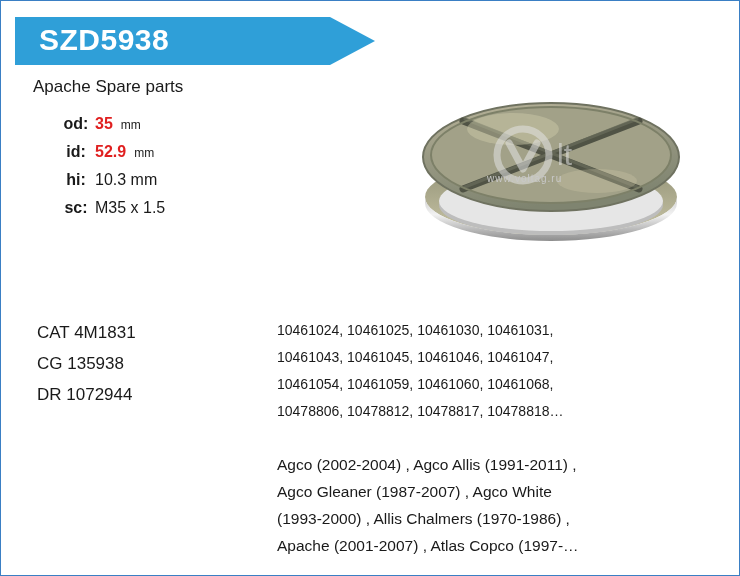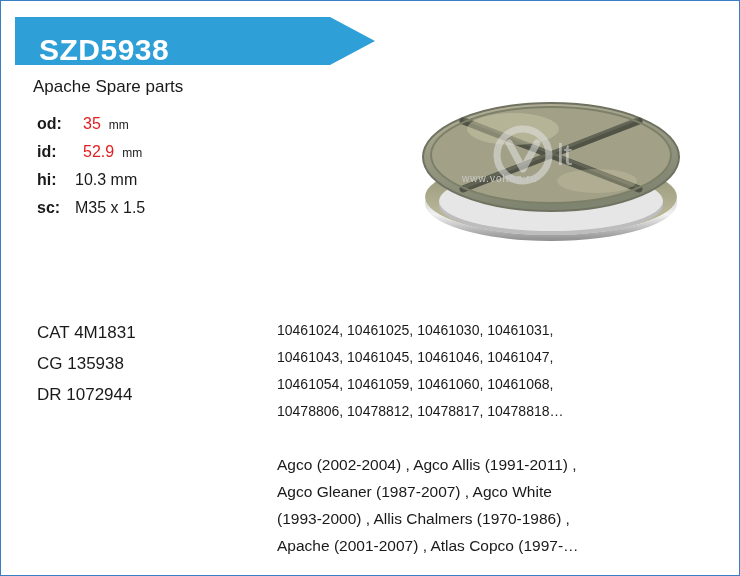--- a/index.html
+++ b/index.html
@@ -39,58 +39,57 @@
     clip-path: polygon(0 0, 315px 0, 360px 24px, 315px 48px, 0 48px);
   }
   .banner-title {
     position: absolute;
     left: 24px;
     top: 6px;
     color: #ffffff;
     font-size: 30px;
     font-weight: bold;
     letter-spacing: 0.5px;
-    margin-top: 10px;
   }
 
   
   .subtitle {
     position: absolute;
     left: 32px;
     top: 76px;
     font-size: 17px;
     color: #1a1a1a;
   }
 
   
   .specs {
     position: absolute;
-    left: 36px;
+    left: 56px;
     top: 114px;
     width: 300px;
+    text-align: center;
   }
   .spec-row {
     display: flex;
     align-items: baseline;
     height: 28px;
   }
   .spec-key {
     width: 38px;
     font-size: 16px;
     font-weight: bold;
     color: #1a1a1a;
   }
   .spec-val {
     font-size: 16px;
     color: #1a1a1a;
   }
   .spec-val.hl {
     color: #e02020;
-    font-weight: normal;
-    margin-left: 8px;
+    font-weight: bold;
   }
   .spec-unit {
     font-size: 12px;
     color: #1a1a1a;
     margin-left: 8px;
   }
 
   
   .product-img {
     position: absolute;
@@ -103,21 +102,21 @@
     position: absolute;
     left: 470px;
     top: 120px;
     width: 160px;
     height: 70px;
     pointer-events: none;
     opacity: 0.55;
   }
   .wm-text {
     position: absolute;
-    left: 461px;
+    left: 486px;
     top: 172px;
     font-size: 10px;
     color: #c8c8c8;
     letter-spacing: 1px;
   }
 
   
   .codes {
     position: absolute;
     left: 36px;

